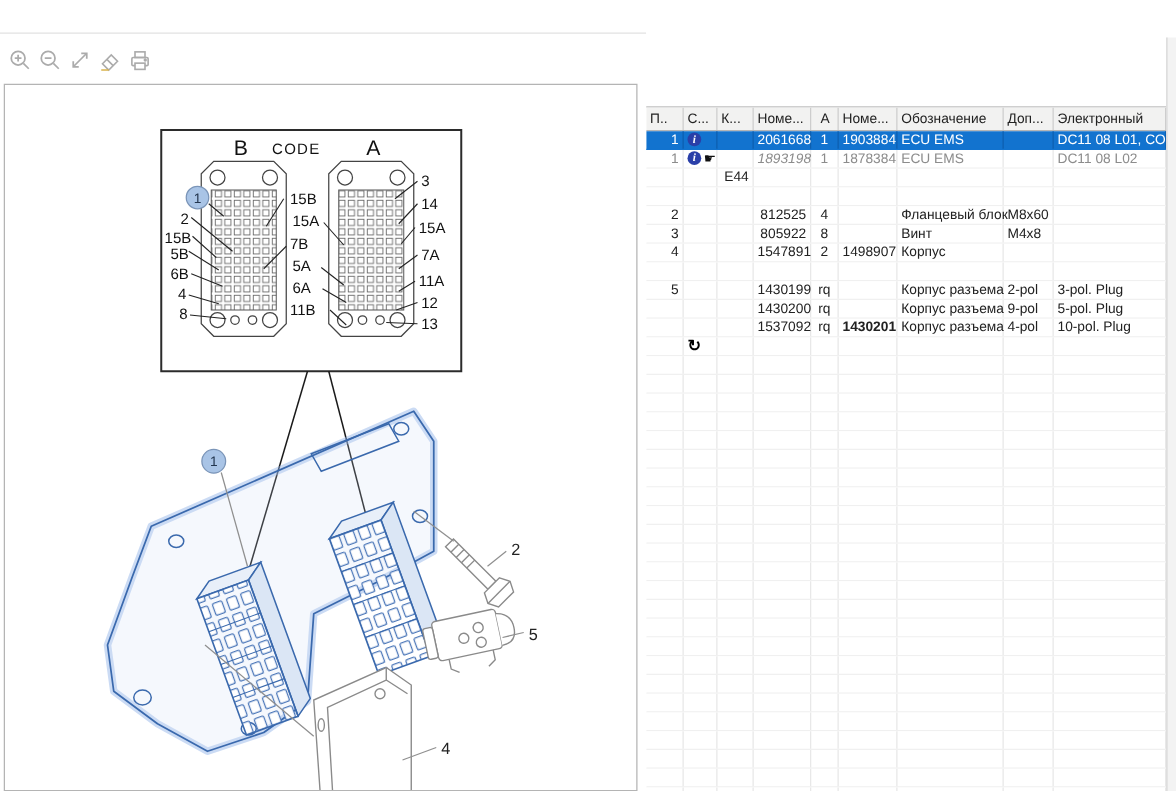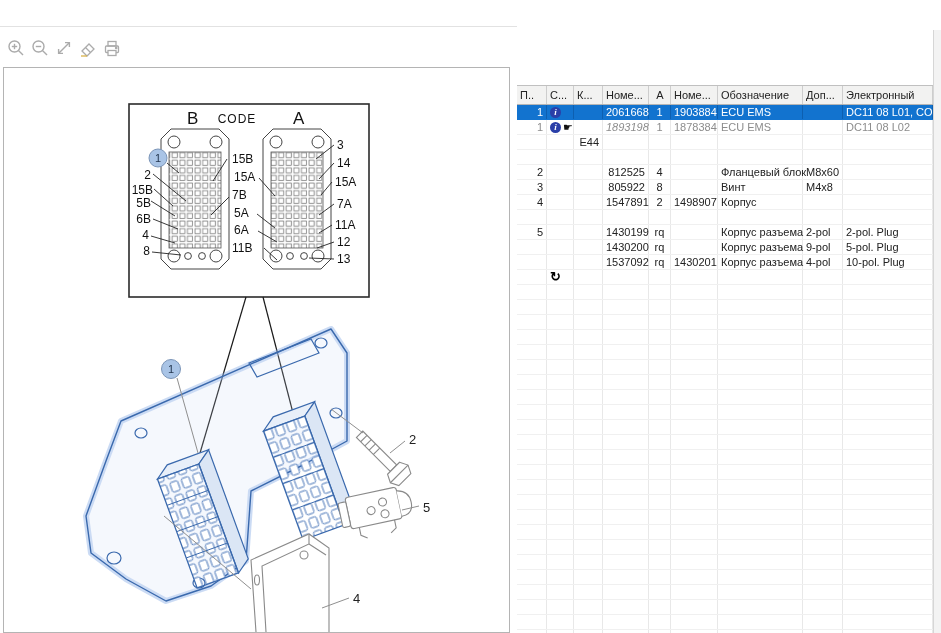--- a/index.html
+++ b/index.html
@@ -412,40 +412,40 @@
           </div>
           <div class="g-row">
             <div class="c r" style="width: 30px;">5</div>
             <div class="c lft" style="width: 27px;"></div>
             <div class="c lft" style="width: 29px;"></div>
             <div class="c r" style="width: 46px;">1430199</div>
             <div class="c ctr" style="width: 22px;">rq</div>
             <div class="c r" style="width: 47px;"></div>
             <div class="c lft" style="width: 85px;">Корпус разъема</div>
             <div class="c lft" style="width: 40px;">2-pol</div>
-            <div class="c lft" style="width: 90px;">2-pol. Plug</div>
+            <div class="c lft" style="width: 90px;">3-pol. Plug</div>
           </div>
           <div class="g-row">
             <div class="c r" style="width: 30px;"></div>
             <div class="c lft" style="width: 27px;"></div>
             <div class="c lft" style="width: 29px;"></div>
             <div class="c r" style="width: 46px;">1430200</div>
             <div class="c ctr" style="width: 22px;">rq</div>
             <div class="c r" style="width: 47px;"></div>
             <div class="c lft" style="width: 85px;">Корпус разъема</div>
             <div class="c lft" style="width: 40px;">9-pol</div>
             <div class="c lft" style="width: 90px;">5-pol. Plug</div>
           </div>
           <div class="g-row">
             <div class="c r" style="width: 30px;"></div>
             <div class="c lft" style="width: 27px;"></div>
             <div class="c lft" style="width: 29px;"></div>
             <div class="c r" style="width: 46px;">1537092</div>
             <div class="c ctr" style="width: 22px;">rq</div>
-            <div class="c r" style="width: 47px;">1430201</div>
+            <div class="c r" style="width: 47px; font-weight: bold;">1430201</div>
             <div class="c lft" style="width: 85px;">Корпус разъема</div>
             <div class="c lft" style="width: 40px;">4-pol</div>
             <div class="c lft" style="width: 90px;">10-pol. Plug</div>
           </div>
           <div class="g-row">
             <div class="c r" style="width: 30px;"></div>
             <div class="c lft" style="width: 27px;"><span class="ico-cycle">↻</span></div>
             <div class="c lft" style="width: 29px;"></div>
             <div class="c r" style="width: 46px;"></div>
             <div class="c ctr" style="width: 22px;"></div>

